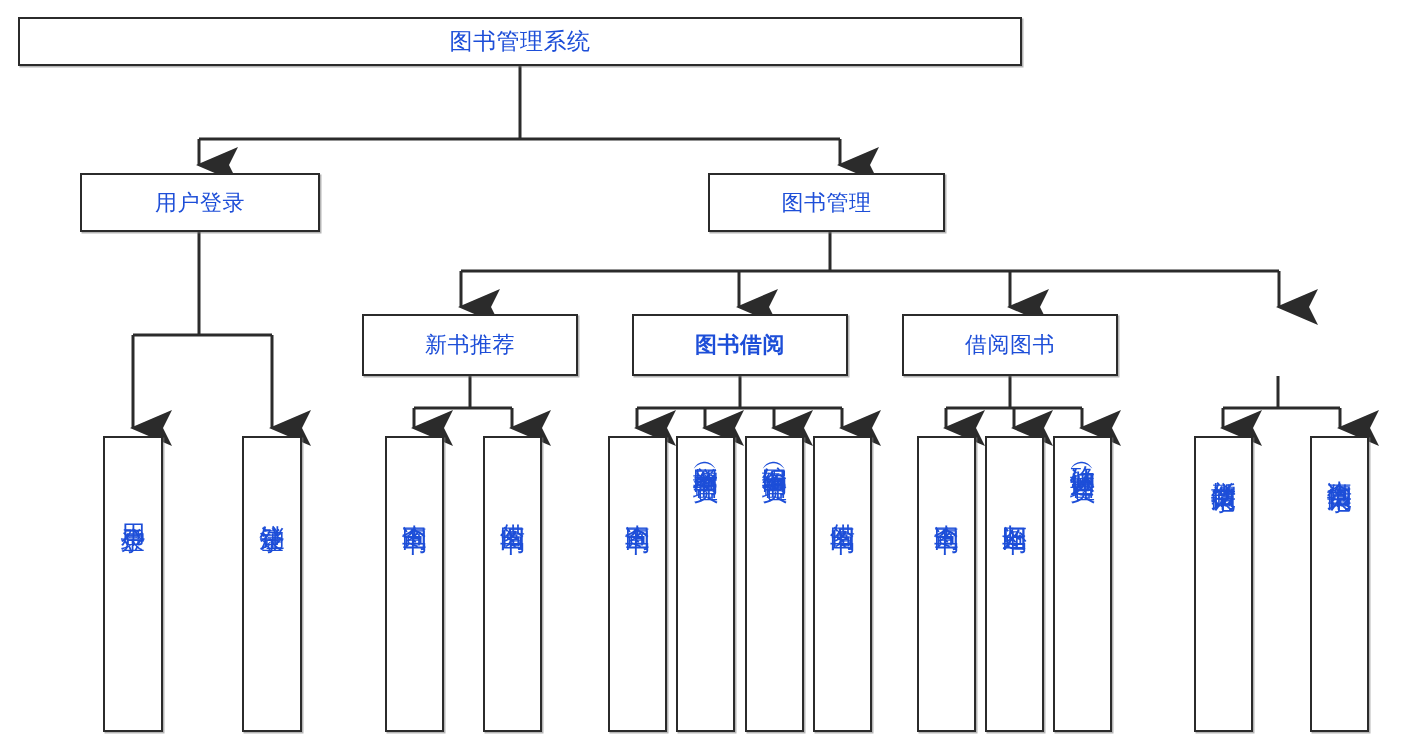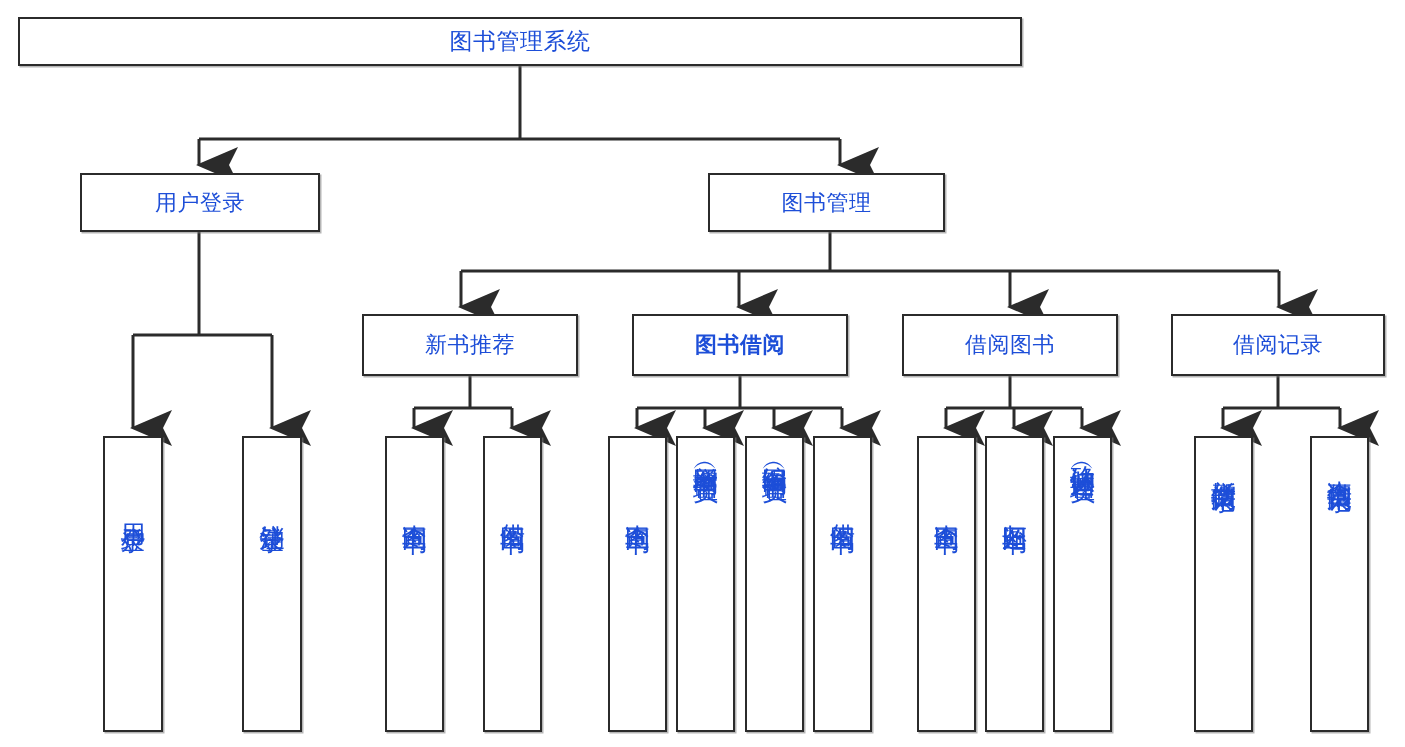--- a/index.html
+++ b/index.html
@@ -152,23 +152,20 @@
 
   <div class="node horiz" style="left:362px; top:314px; width:216px; height:62px;">
     <span class="label">新书推荐</span>
   </div>
   <div class="node horiz" style="left:632px; top:314px; width:216px; height:62px;font-weight:bold;">
     <span class="label">图书借阅</span>
   </div>
   <div class="node horiz" style="left:902px; top:314px; width:216px; height:62px;">
     <span class="label">借阅图书</span>
   </div>
-  <div class="node horiz" style="left:1171px; top:314px; width:214px; height:62px;">
-    <span class="label">借阅记录</span>
-  </div>
 
   <div class="node vert mid" style="left:103px; top:436px; width:60px; height:296px;">
     <span class="label">用户登录</span>
   </div>
   <div class="node vert mid" style="left:242px; top:436px; width:60px; height:296px;">
     <span class="label">注销登录</span>
   </div>
 
   <div class="node vert mid" style="left:385px; top:436px; width:59px; height:296px;">
     <span class="label">查询图书</span>

